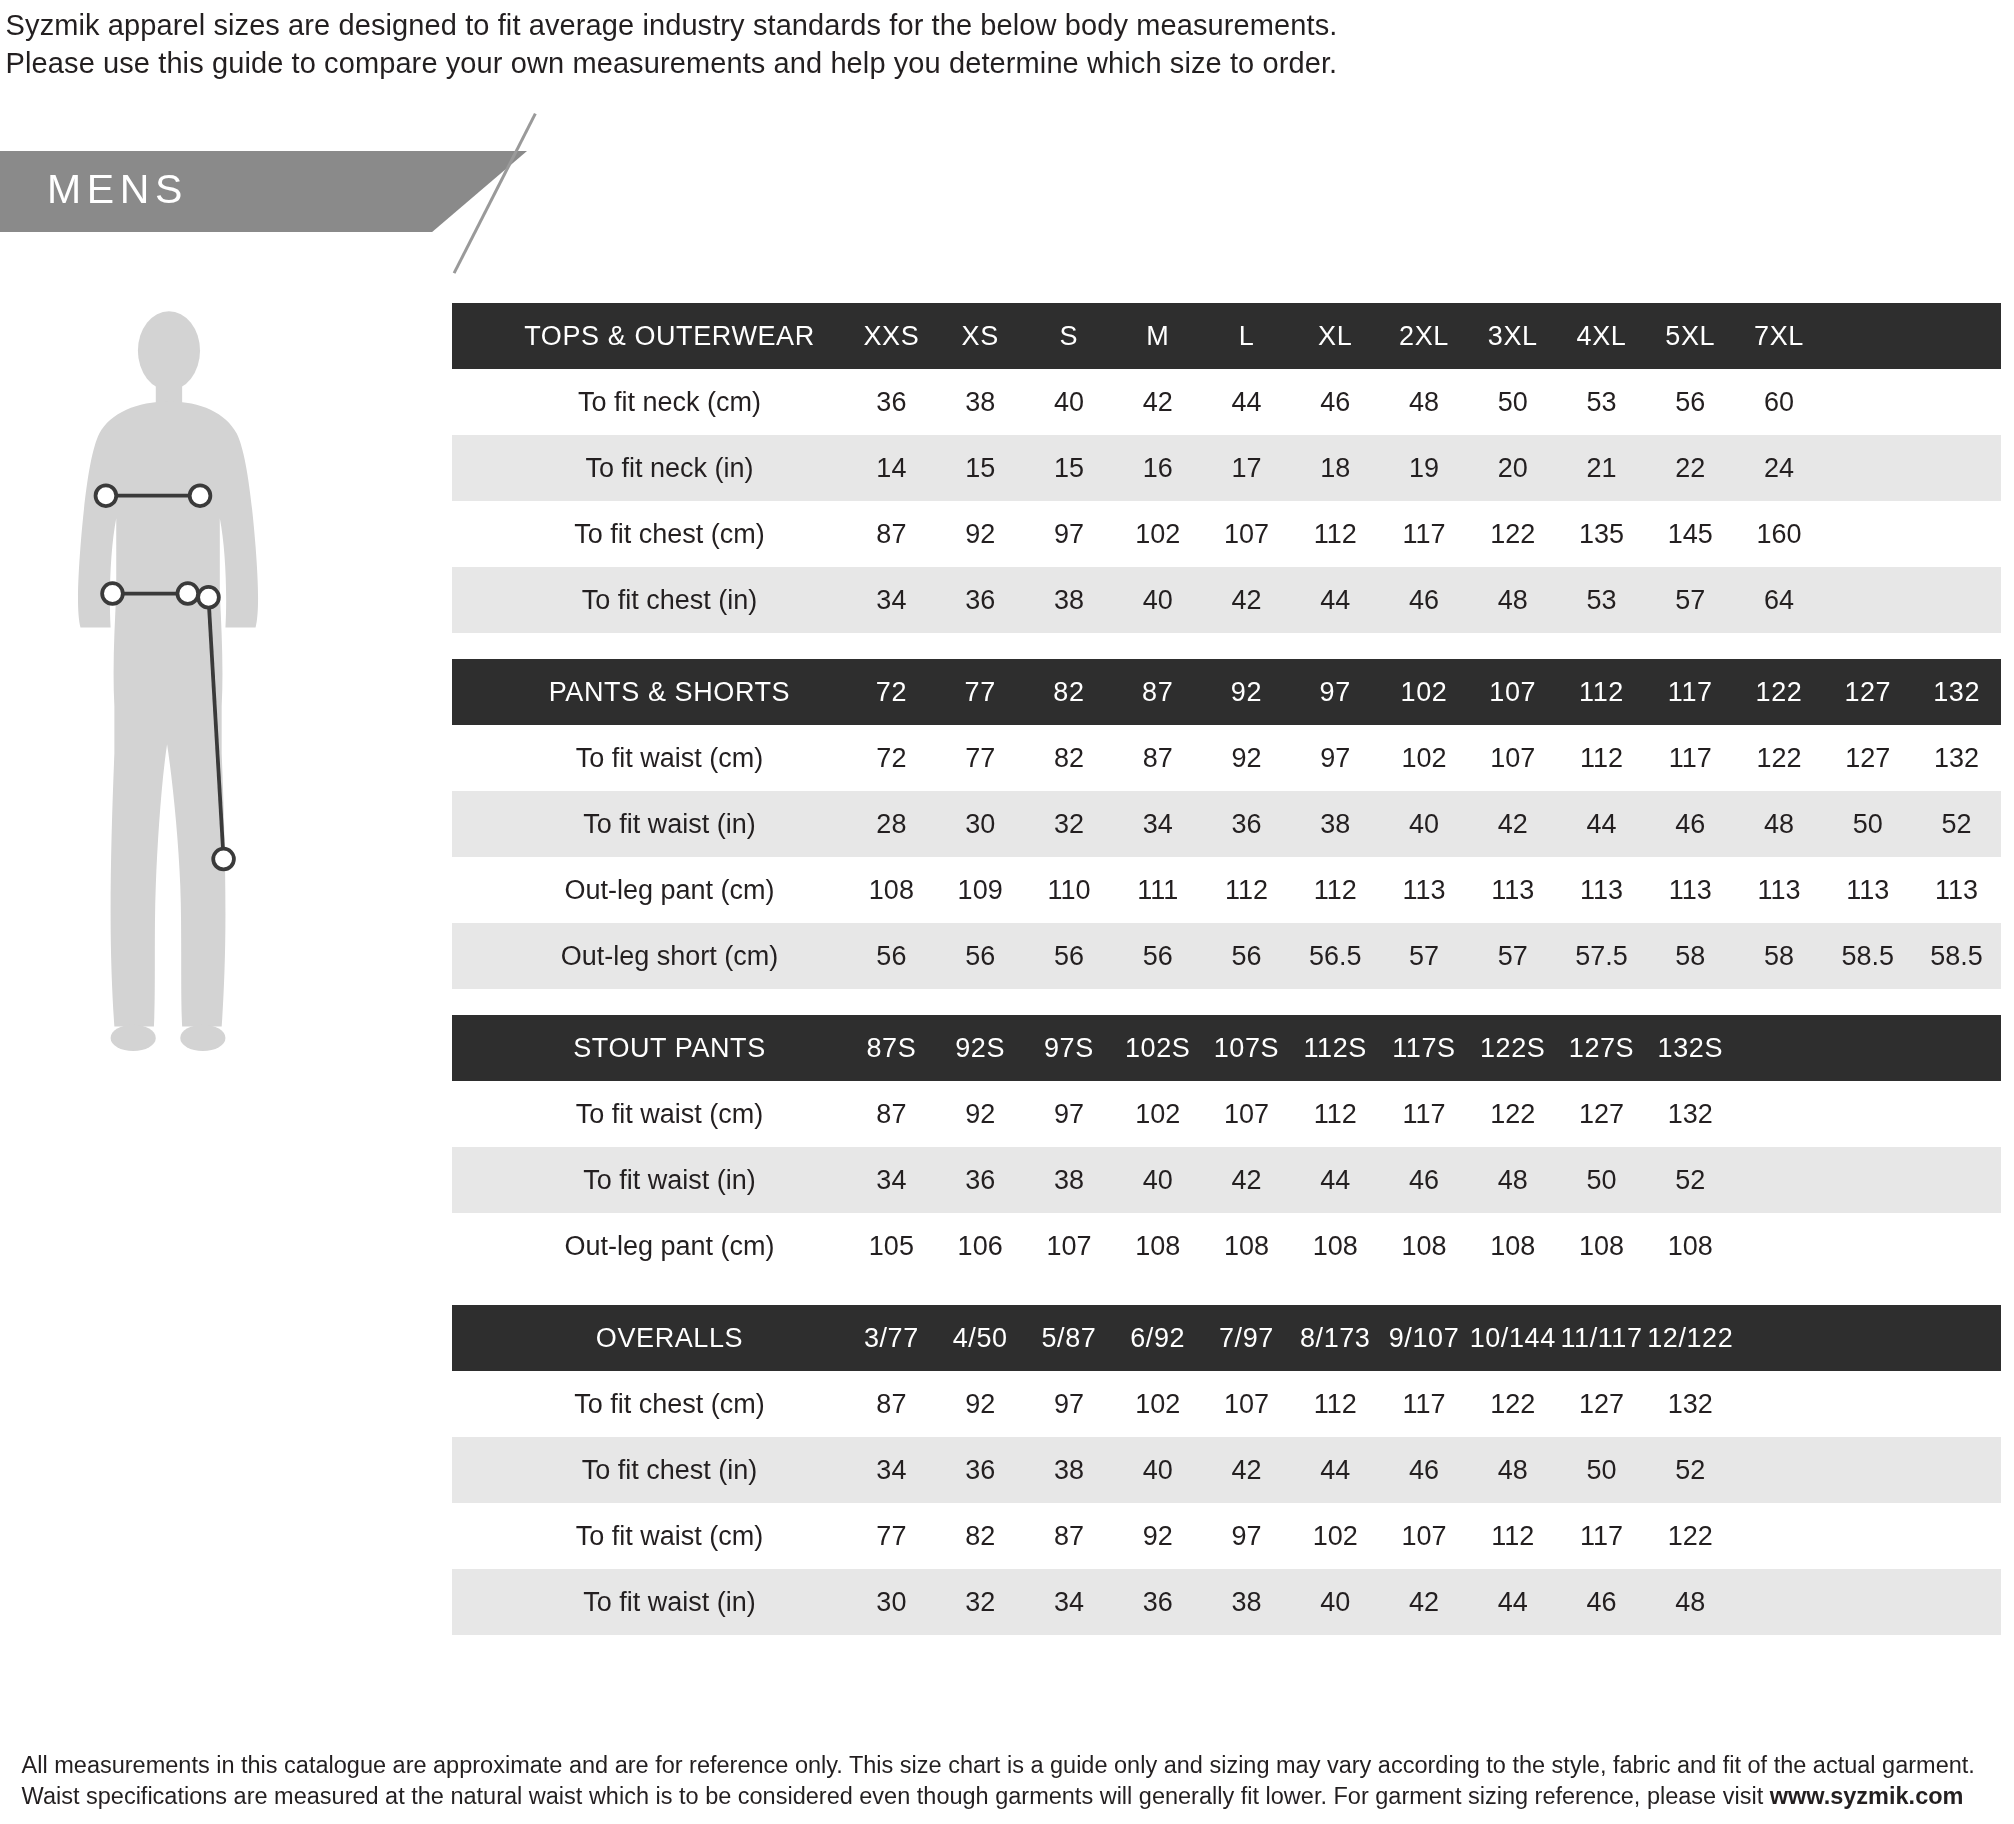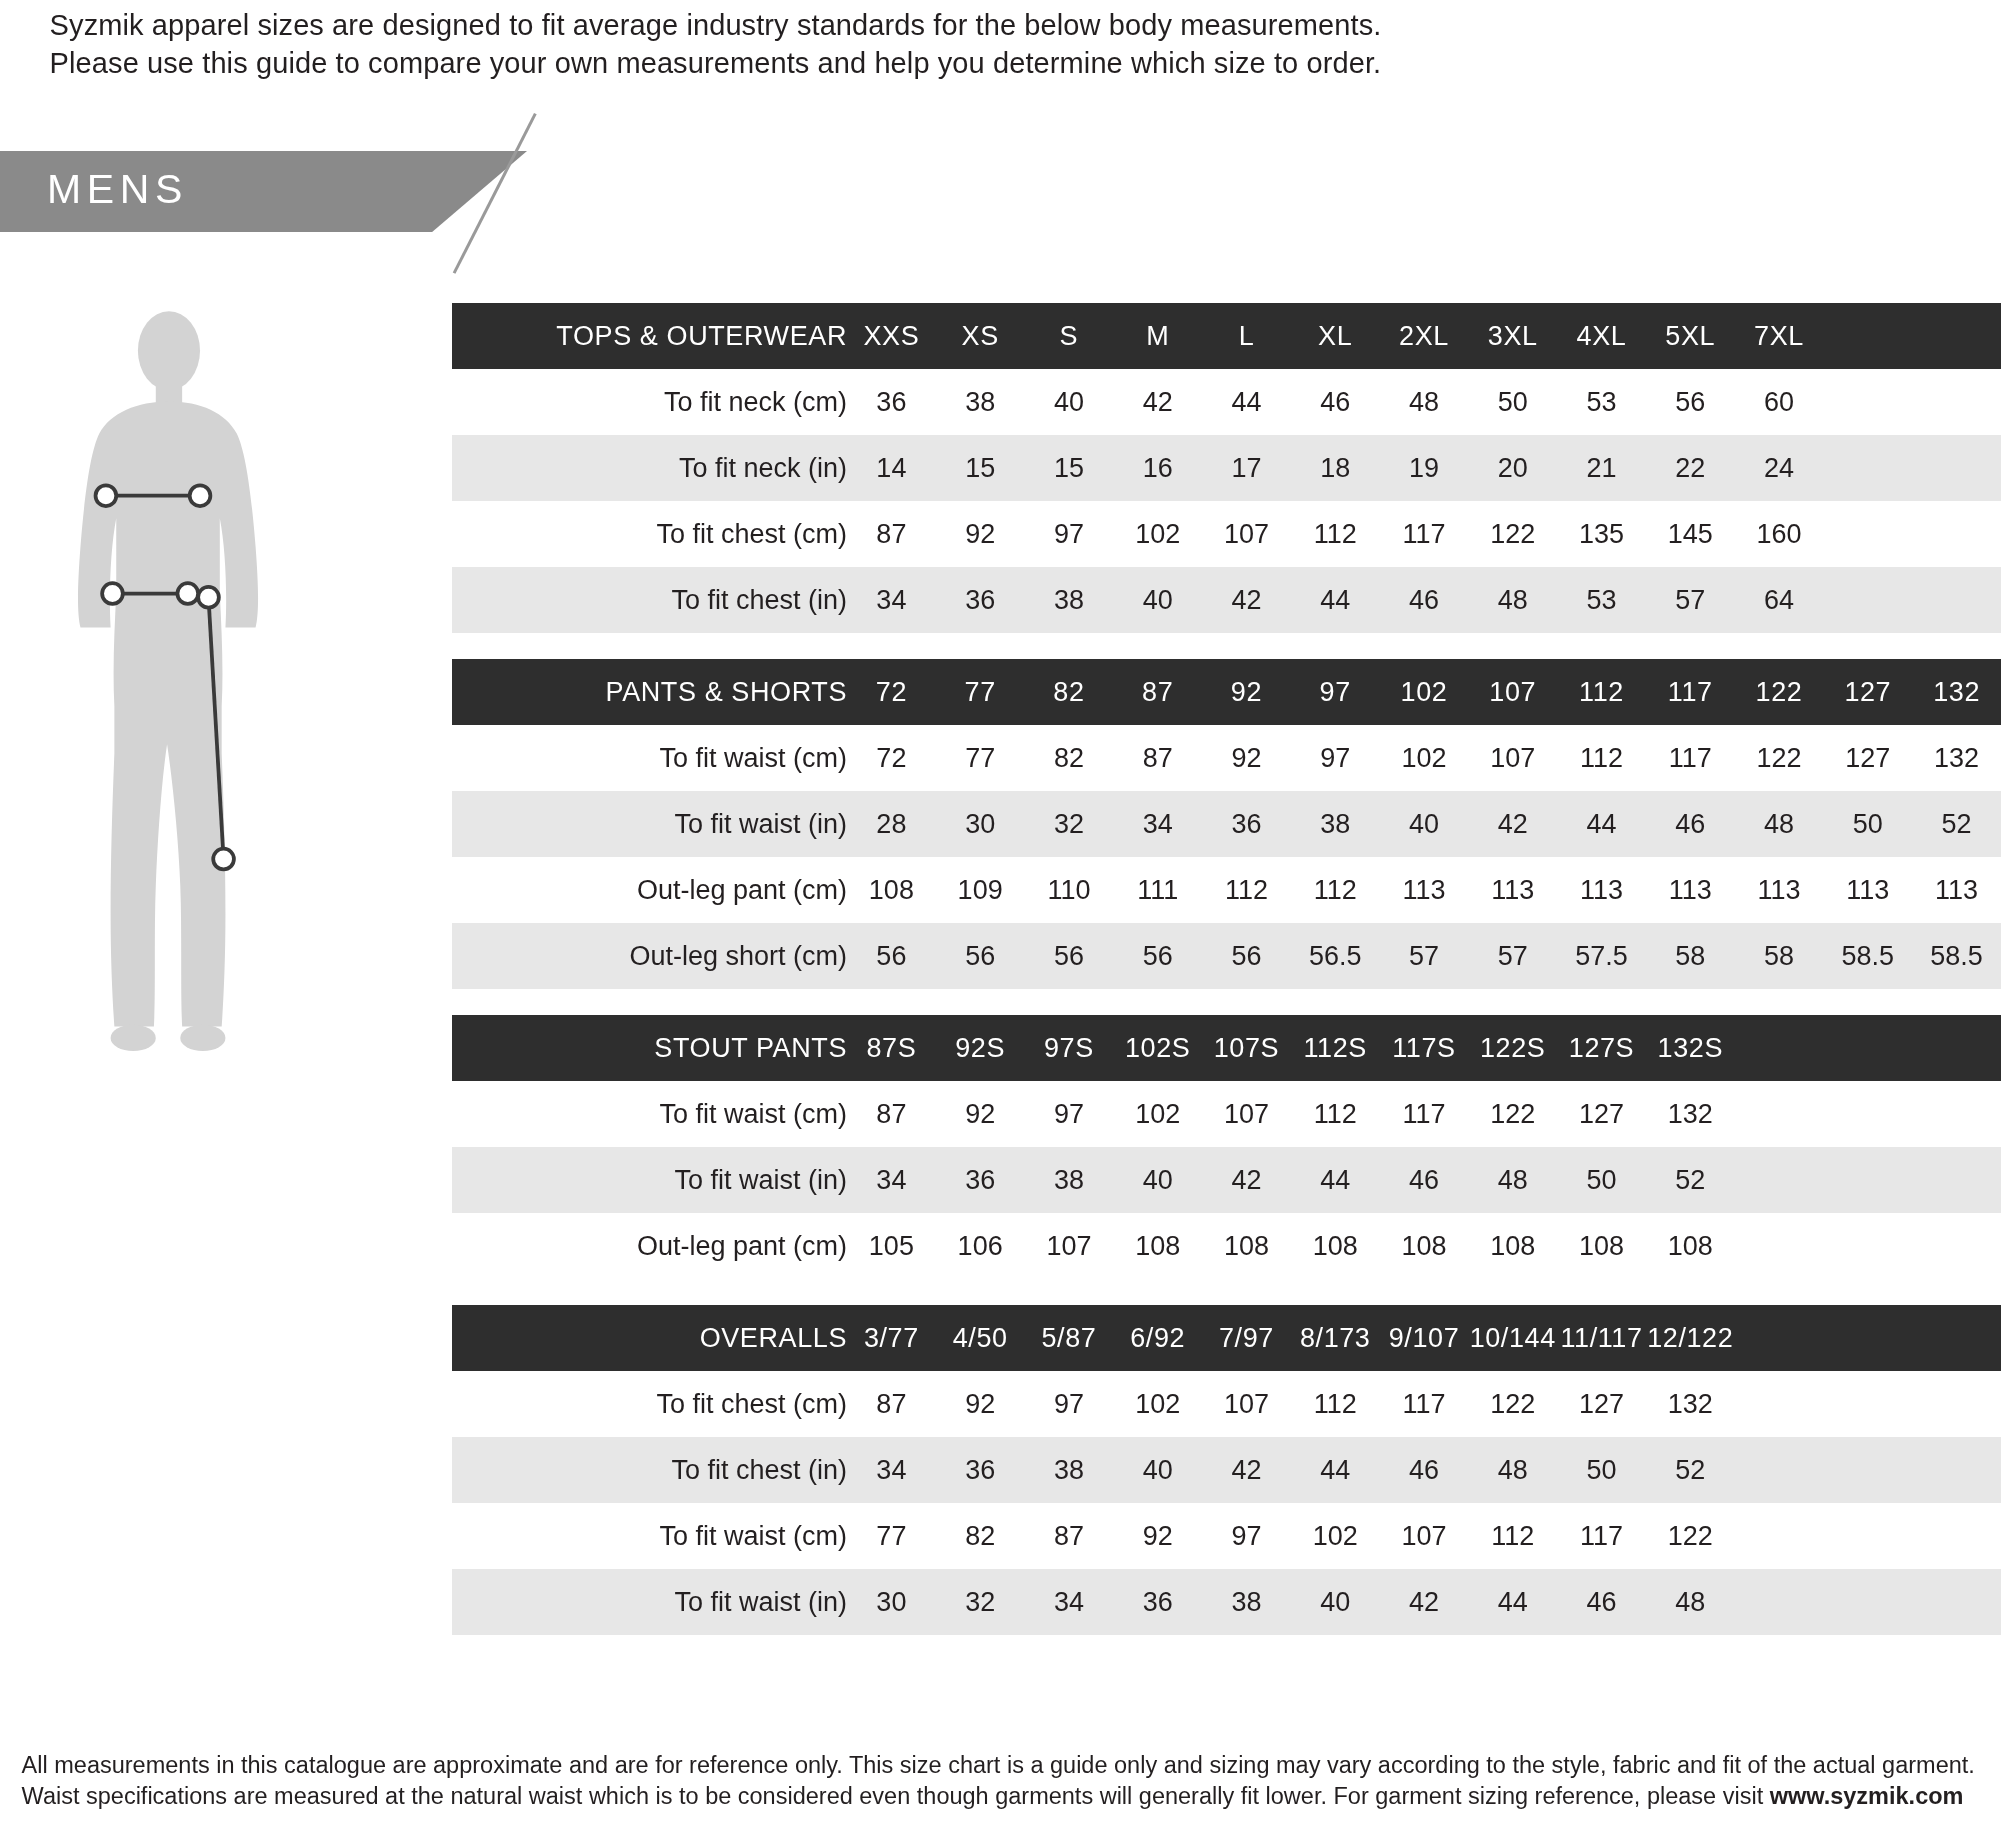--- a/index.html
+++ b/index.html
@@ -21,21 +21,21 @@
   .intro {
     position: absolute;
     left: 5.6px;
     top: 5.6px;
     width: 1883px;
     font-size: 29px;
     line-height: 1.34;
     color: #231f20;
     letter-spacing: 0.1px;
   }
-  .intro div { white-space: nowrap; margin-left: 44px; }
+  .intro div { white-space: nowrap; }
 
   
   .banner {
     position: absolute;
     left: 0px;
     top: 151px;
     width: 527px;
     height: 81px;
     background: #8a8a8a;
     -webkit-clip-path: polygon(0 0, 100% 0, 82% 100%, 0 100%);
@@ -91,21 +91,21 @@
     padding: 0;
     white-space: nowrap;
   }
   thead tr { background: #2e2e2e; }
   thead th {
     color: #ffffff;
     font-size: 27px;
     letter-spacing: 0.6px;
   }
   th.rowhead, td.rowhead {
-    text-align: right;
+    text-align: center;
     padding-left: 40px;
     width: 395px;
   }
   tbody tr:nth-child(odd) { background: #ffffff; }
   tbody tr:nth-child(even) { background: #e7e7e7; }
   tbody td { color: #231f20; }
 
   
   .footer {
     position: absolute;

